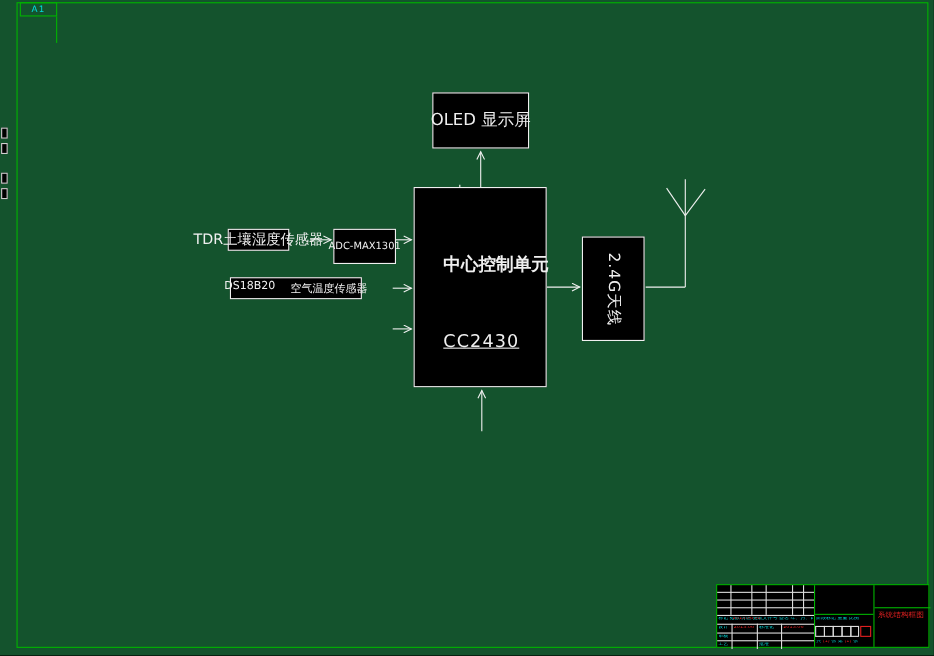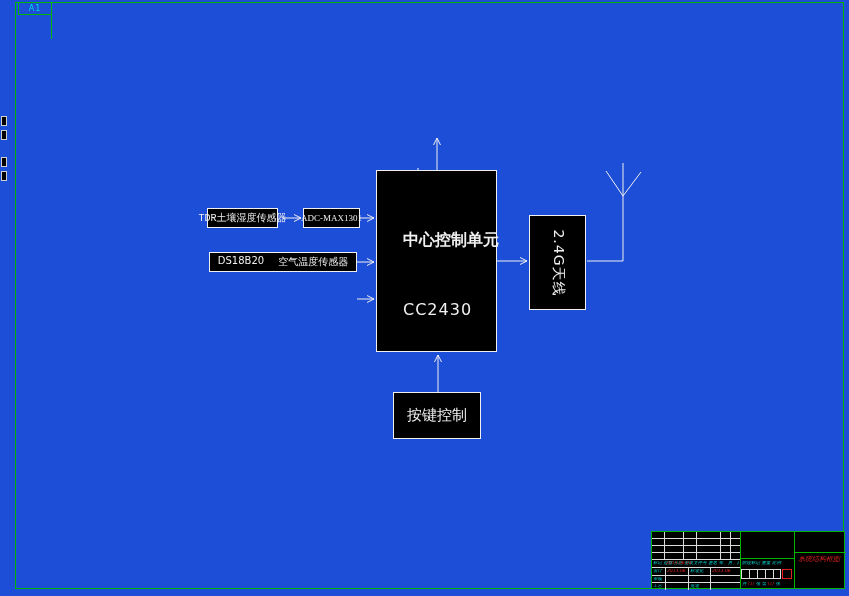--- a/index.html
+++ b/index.html
@@ -1,17 +1,17 @@
 <!DOCTYPE html>
 <html><head>
 <meta charset="utf-8">
 <style>
   html,body{margin:0;padding:0;background:#000;}
   .stage{
-    position:relative;width:849px;height:596px;background:#1d4ed8;
+    position:relative;width:849px;height:596px;background:#14532d;
     font-family:"DejaVu Sans",sans-serif;overflow:hidden;
     color:#e8e8e8;
   }
   
   .frame{position:absolute;left:15px;top:2px;width:829px;height:587px;
     border:1px solid #00b400;box-sizing:border-box;}
   .corner-box{position:absolute;left:18px;top:2px;width:34px;height:13px;
     border:1px solid #00b400;box-sizing:border-box;display:flex;align-items:center;justify-content:center;
     font-size:8px;color:#00dcdc;letter-spacing:1px;}
   .corner-tick{position:absolute;left:51px;top:15px;width:1px;height:24px;background:#00b400;}
@@ -19,39 +19,39 @@
   
   .wbox{position:absolute;border:1px solid #f0f0f0;background:#000;box-sizing:border-box;
     display:flex;align-items:center;justify-content:center;}
   .wbox .lbl{color:#f0f0f0;white-space:pre;}
 
   .oled{left:393px;top:84px;width:88px;height:51px;font-size:15px;}
   .center{left:376px;top:170px;width:121px;height:182px;}
   .center-inner{position:absolute;left:27px;top:58px;width:120px;color:#f0f0f0;}
   .center-l1{font-size:16px;white-space:nowrap;}
   .center-l2{font-size:16px;margin-top:27px;letter-spacing:1px;}
-  .tdr{left:207px;top:208px;width:71px;height:20px;font-size:10px;font-family:Liberation Mono, monospace;}
-  .adc{left:303px;top:208px;width:57px;height:20px;font-size:9px;font-family:Liberation Serif, serif;}
-  .ds{left:209px;top:252px;width:148px;height:20px;font-size:10px;}
+  .tdr{left:207px;top:208px;width:56px;height:20px;font-size:13px;}
+  .adc{left:303px;top:208px;width:57px;height:32px;font-size:9px;}
+  .ds{left:209px;top:252px;width:120px;height:20px;font-size:10px;}
   .sht{left:209px;top:289px;width:148px;height:20px;font-size:10px;}
   .row2lbl{display:flex;gap:14px;white-space:pre;}
   .ant{left:529px;top:215px;width:57px;height:95px;}
   .ant .lbl{transform:rotate(90deg);font-size:14px;white-space:nowrap;letter-spacing:1px;}
   .keys{left:393px;top:392px;width:88px;height:47px;font-size:15px;}
 
   svg.overlay{position:absolute;left:0;top:0;pointer-events:none;}
 
   
   .artifact{position:absolute;width:6px;background:#000;border:1px solid #cfcfcf;box-sizing:border-box;}
 
   
   .tb{position:absolute;left:651px;top:531px;width:194px;height:58px;
     border:1px solid #00b400;box-sizing:border-box;background:#000;font-size:4.5px;line-height:1;}
   .tb .gv{position:absolute;top:0;width:1px;height:100%;background:#00b400;}
-  .tb .cell{position:absolute;box-sizing:border-box;font-style:italic;}
+  .tb .cell{position:absolute;box-sizing:border-box;}
   .tb .wline{position:absolute;background:#dcdcdc;}
   .tb .cy{color:#00dcdc;white-space:nowrap;overflow:hidden;}
   .tb .rd{color:#e02020;white-space:nowrap;overflow:hidden;}
   .tb .wcell{position:absolute;border:1px solid #dcdcdc;box-sizing:border-box;}
   .tb .rcell{position:absolute;border:1px solid #e02020;box-sizing:border-box;}
 </style>
 </head>
 <body>
 
 <div class="stage">
@@ -93,47 +93,47 @@
     <line x1="623" y1="196" x2="606" y2="171" stroke="#f0f0f0" stroke-width="1"></line>
     <line x1="623" y1="196" x2="641" y2="172" stroke="#f0f0f0" stroke-width="1"></line>
 
     <g>
       <line x1="393" y1="187" x2="440" y2="187" stroke="#ffffff" stroke-width="1"></line>
       <line x1="418" y1="168" x2="418" y2="207" stroke="#ffffff" stroke-width="1"></line>
       <rect x="412" y="181" width="12" height="11" fill="none" stroke="#00ff00" stroke-width="1.5"></rect>
     </g>
   </svg>
 
+  <div class="wbox oled">
+    <span class="lbl">OLED 显示屏</span>
+  </div>
 
   <div class="wbox center"></div>
   <div class="center-inner" style="left:376px;top:170px;position:absolute;">
     <div class="center-l1" style="position:absolute;left:27px;top:60px;font-weight:bold;">中心控制单元</div>
-    <div class="center-l2" style="position:absolute;left:27px;top:103px;">CC2430</div>
+    <div class="center-l2" style="position:absolute;left:27px;top:103px;text-decoration:underline;">CC2430</div>
   </div>
 
   <div class="wbox tdr">
     <span class="lbl">TDR土壤湿度传感器</span>
   </div>
   <div class="wbox adc">
     <span class="lbl">ADC-MAX1301</span>
   </div>
   <div class="wbox ds">
     <span class="row2lbl">
       <span class="lbl">DS18B20</span>
       <span class="lbl">空气温度传感器</span>
     </span>
   </div>
 
   <div class="wbox ant">
     <span class="lbl">2.4G天线</span>
   </div>
 
-  <div class="wbox keys">
-    <span class="lbl">按键控制</span>
-  </div>
 
   <div class="tb">
 
     <div class="gv" style="left:88px;"></div>
     <div class="gv" style="left:142px;"></div>
 
     <div>
       <div class="wline" style="left:0;top:6px;width:88px;height:1px;"></div>
       <div class="wline" style="left:0;top:13px;width:88px;height:1px;"></div>
       <div class="wline" style="left:0;top:20px;width:88px;height:1px;"></div>

